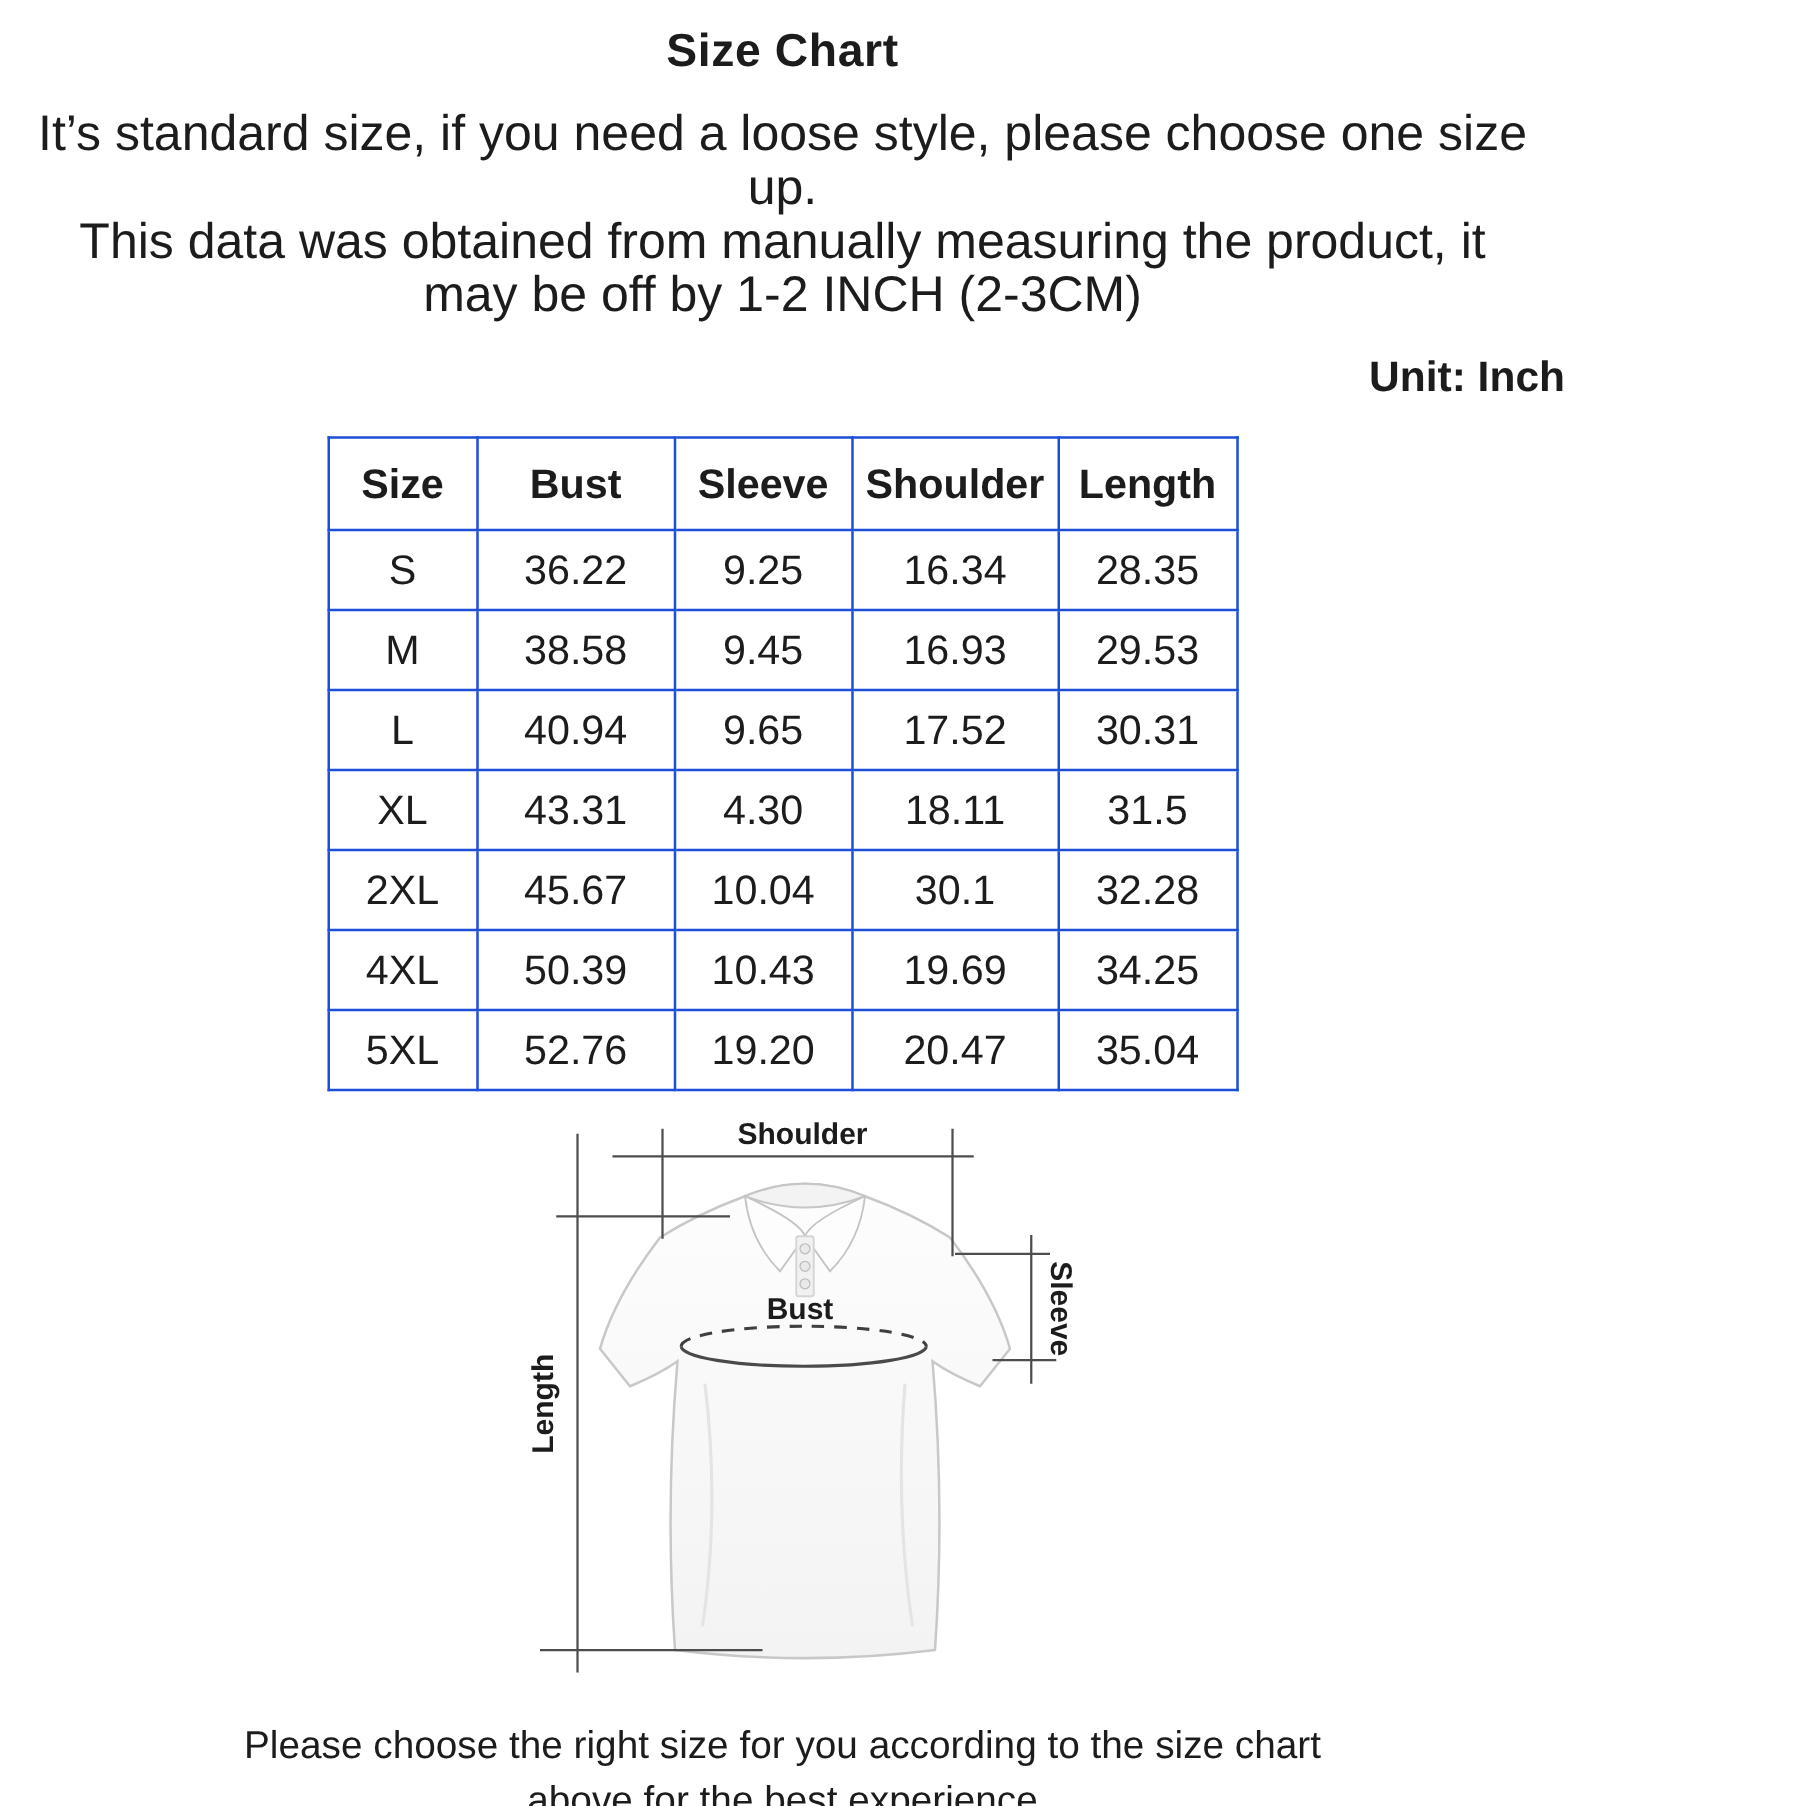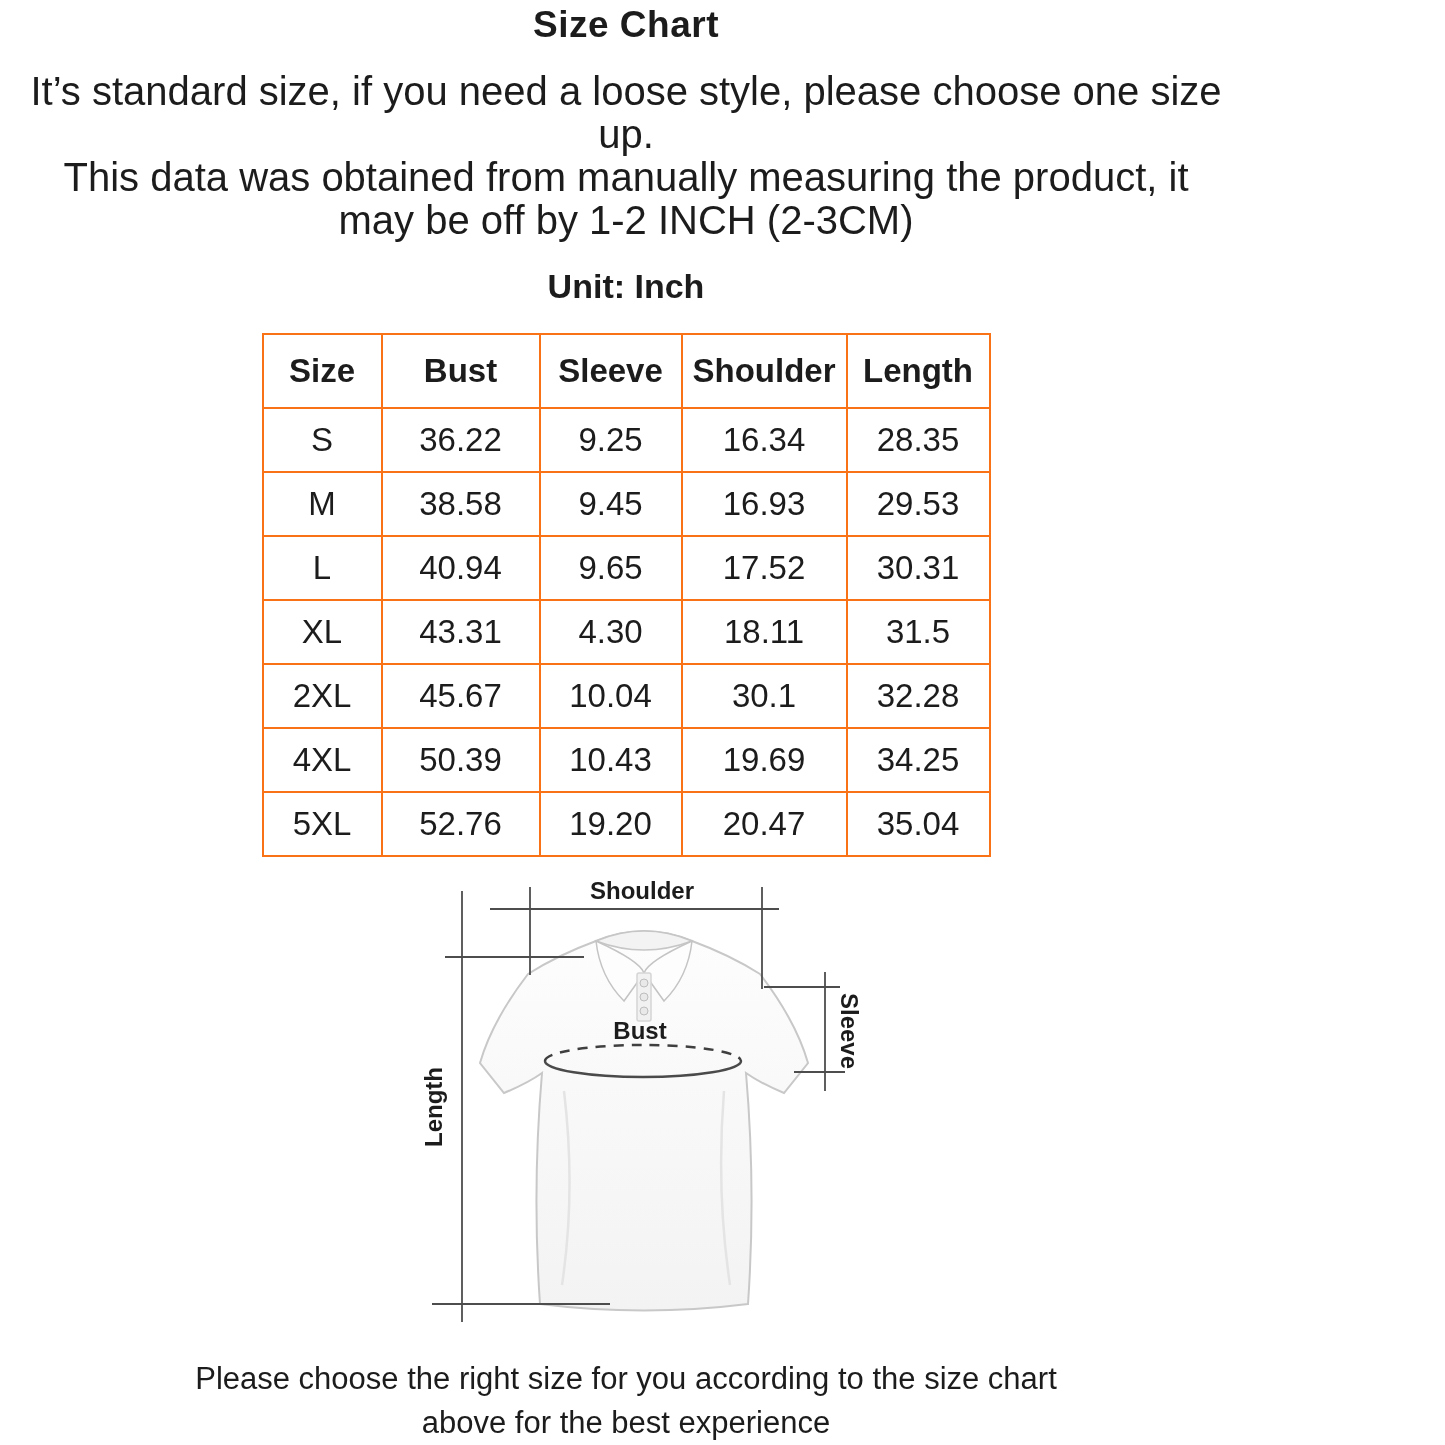--- a/index.html
+++ b/index.html
@@ -11,49 +11,49 @@
     width: 1445px;
     height: 1445px;
     font-family: "Liberation Sans", sans-serif;
     color: #1c1c1c;
     overflow: hidden;
   }
   .sheet {
     width: 1252px;
     height: 1445px;
     box-sizing: border-box;
-    padding-top: 2px;
+    padding-top: 18px;
   }
   .title {
     text-align: center;
     font-size: 37px;
     font-weight: bold;
     letter-spacing: 0.5px;
     margin: 2px 0 24px 0;
   }
   .desc {
     text-align: center;
     font-size: 40px;
     line-height: 43px;
     margin: 0;
   }
   .unit {
-    text-align: center;
+    text-align: right;
     font-size: 34px;
     font-weight: bold;
     margin: 25px 0 0 0;
   }
   table.size-table {
     border-collapse: collapse;
     margin: 27px auto 0 auto;
     table-layout: fixed;
   }
   table.size-table th,
   table.size-table td {
-    border: 2px solid #f97316;
+    border: 2px solid #1d4ed8;
     text-align: center;
     vertical-align: middle;
     font-size: 33px;
     padding: 0;
   }
   table.size-table th {
     font-weight: bold;
     height: 72px;
   }
   table.size-table td {

